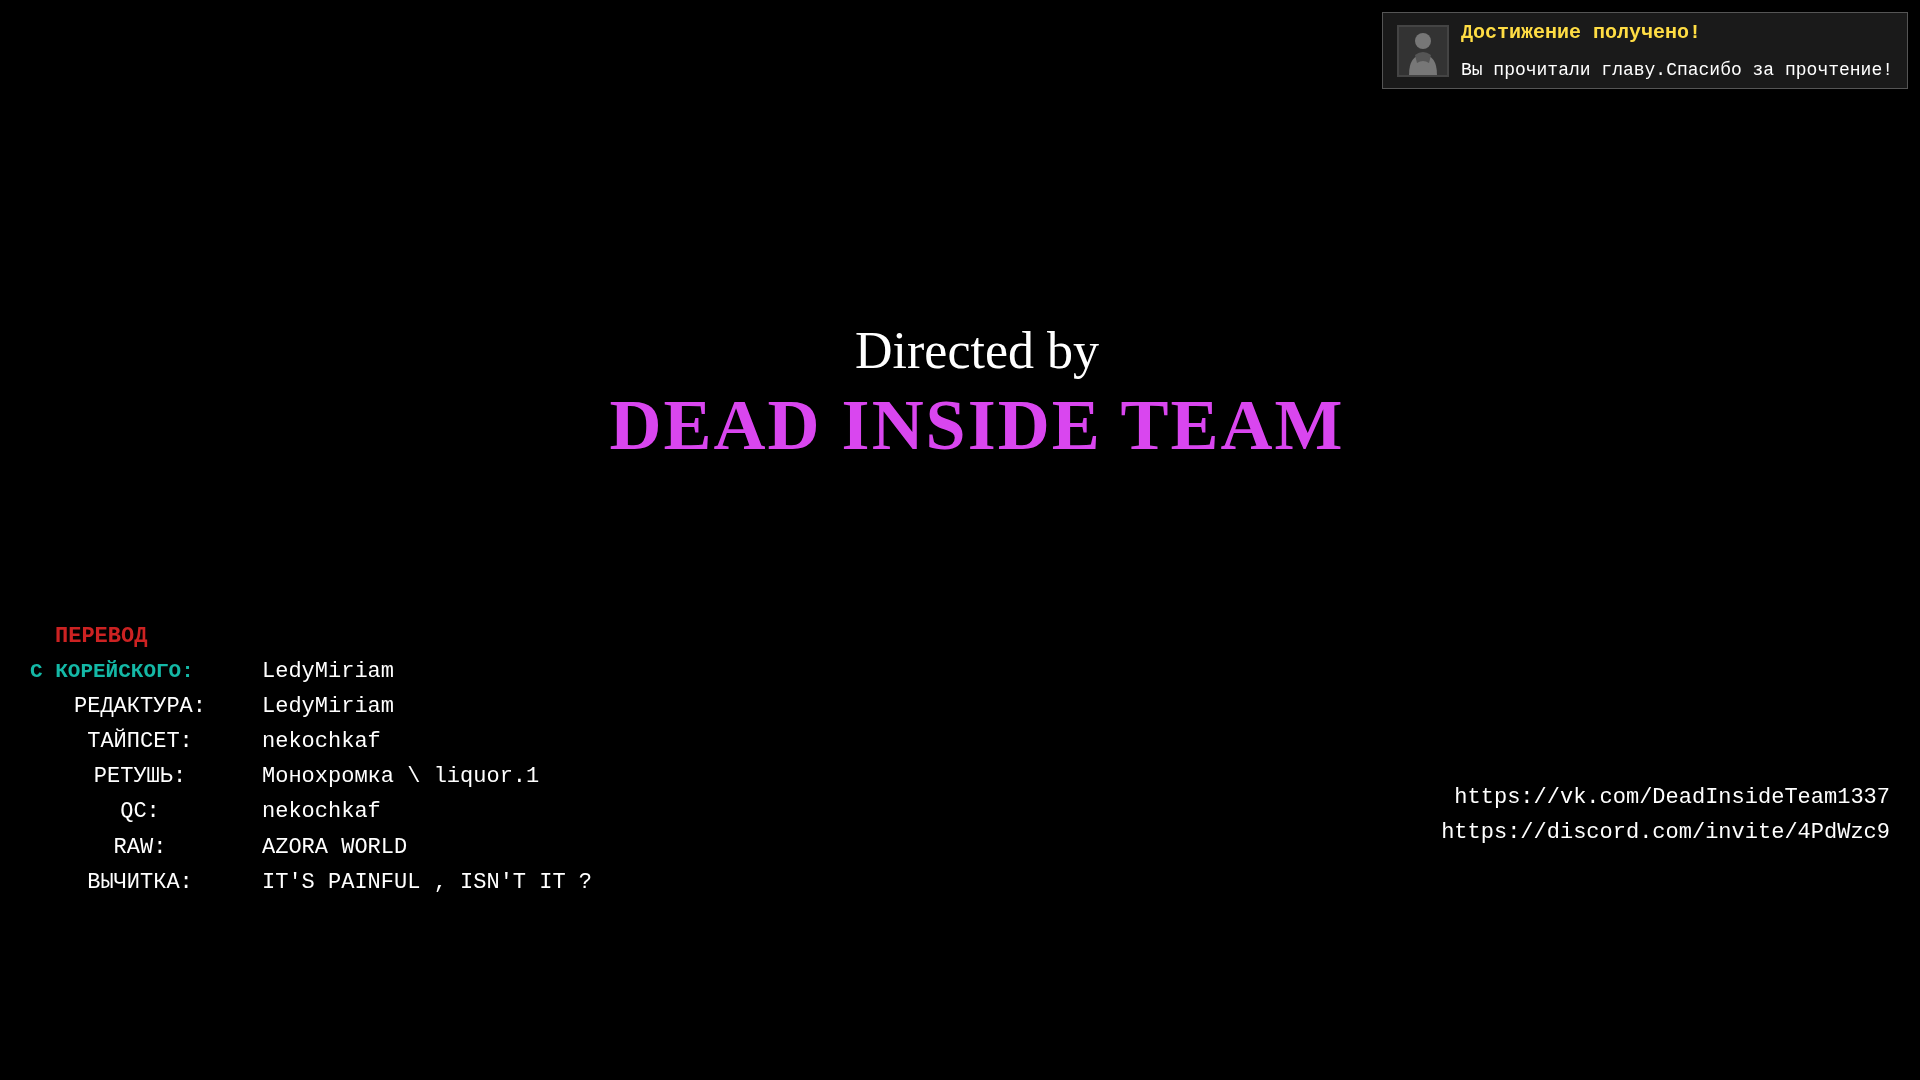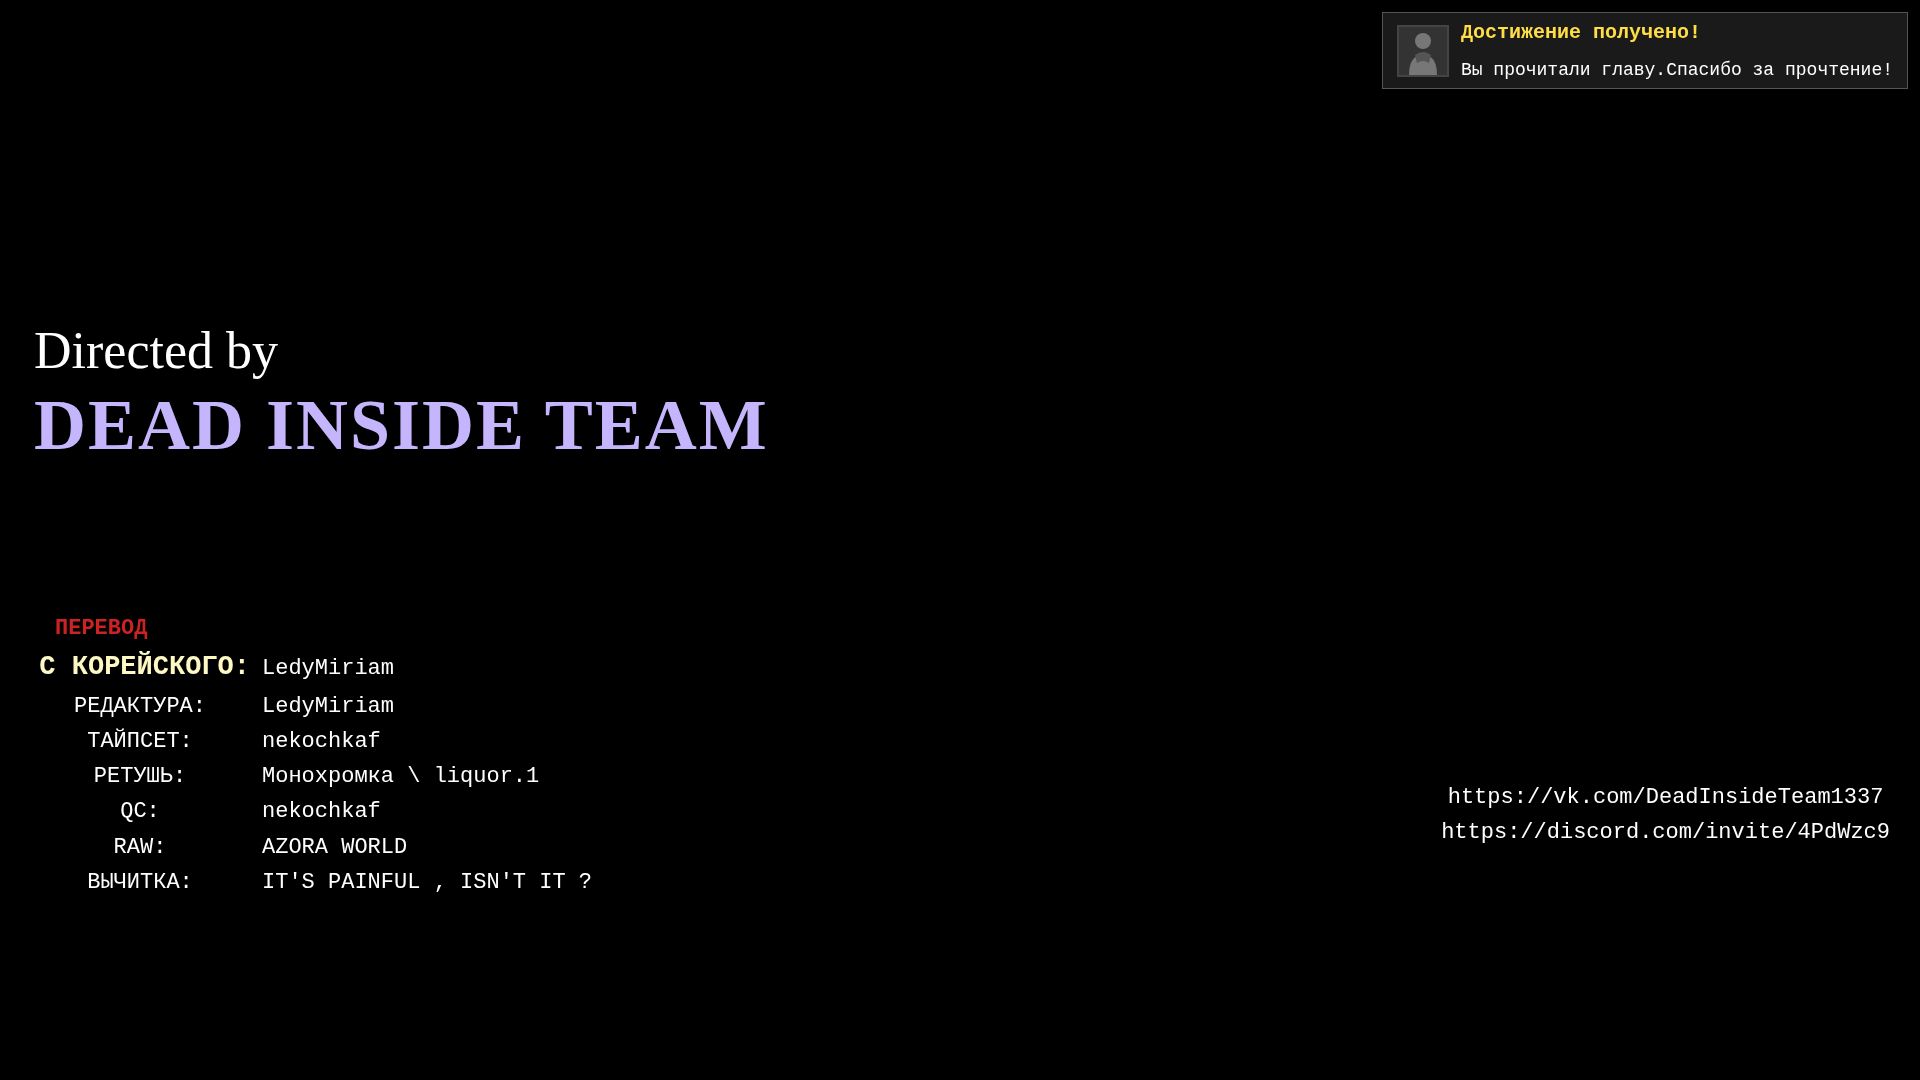--- a/index.html
+++ b/index.html
@@ -65,34 +65,34 @@
       font-size: 18px;
       font-family: Liberation Mono, monospace;
     }
 
     
     .main-content {
       position: absolute;
       top: 320px;
       left: 0;
       right: 0;
-      text-align: left;
+      text-align: center;
       padding-left: 34px;
     }
 
     .directed-by {
       color: #ffffff;
       font-size: 52px;
       font-family: Georgia, 'Times New Roman', serif;
       font-weight: normal;
       line-height: 1.2;
     }
 
     .team-name {
-      color: #c4b5fd;
+      color: #d946ef;
       font-size: 72px;
       font-family: Georgia, 'Times New Roman', serif;
       font-weight: bold;
       line-height: 1.2;
       letter-spacing: 2px;
     }
 
     
     .credits-section {
       position: absolute;
@@ -109,26 +109,25 @@
       margin-left: 25px;
     }
 
     .credits-row {
       display: flex;
       align-items: baseline;
       line-height: 1.6;
     }
 
     .credits-key {
-      color: #fef9c3;
-      font-size: 27px;
+      color: #14b8a6;
+      font-size: 21px;
       font-family: 'Courier New', Courier, monospace;
       font-weight: bold;
       min-width: 220px;
-      text-align: right;
     }
 
     .credits-separator {
       color: #ffffff;
       font-size: 22px;
       font-family: 'Courier New', Courier, monospace;
       margin: 0 6px;
     }
 
     .credits-value {
@@ -143,21 +142,21 @@
       font-family: 'Courier New', Courier, monospace;
       min-width: 220px;
       text-align: center;
     }
 
     
     .social-links {
       position: absolute;
       bottom: 230px;
       right: 30px;
-      text-align: center;
+      text-align: right;
     }
 
     .social-link {
       color: #ffffff;
       font-size: 22px;
       font-family: 'Courier New', Courier, monospace;
       line-height: 1.6;
     }
   </style>
 </head>

